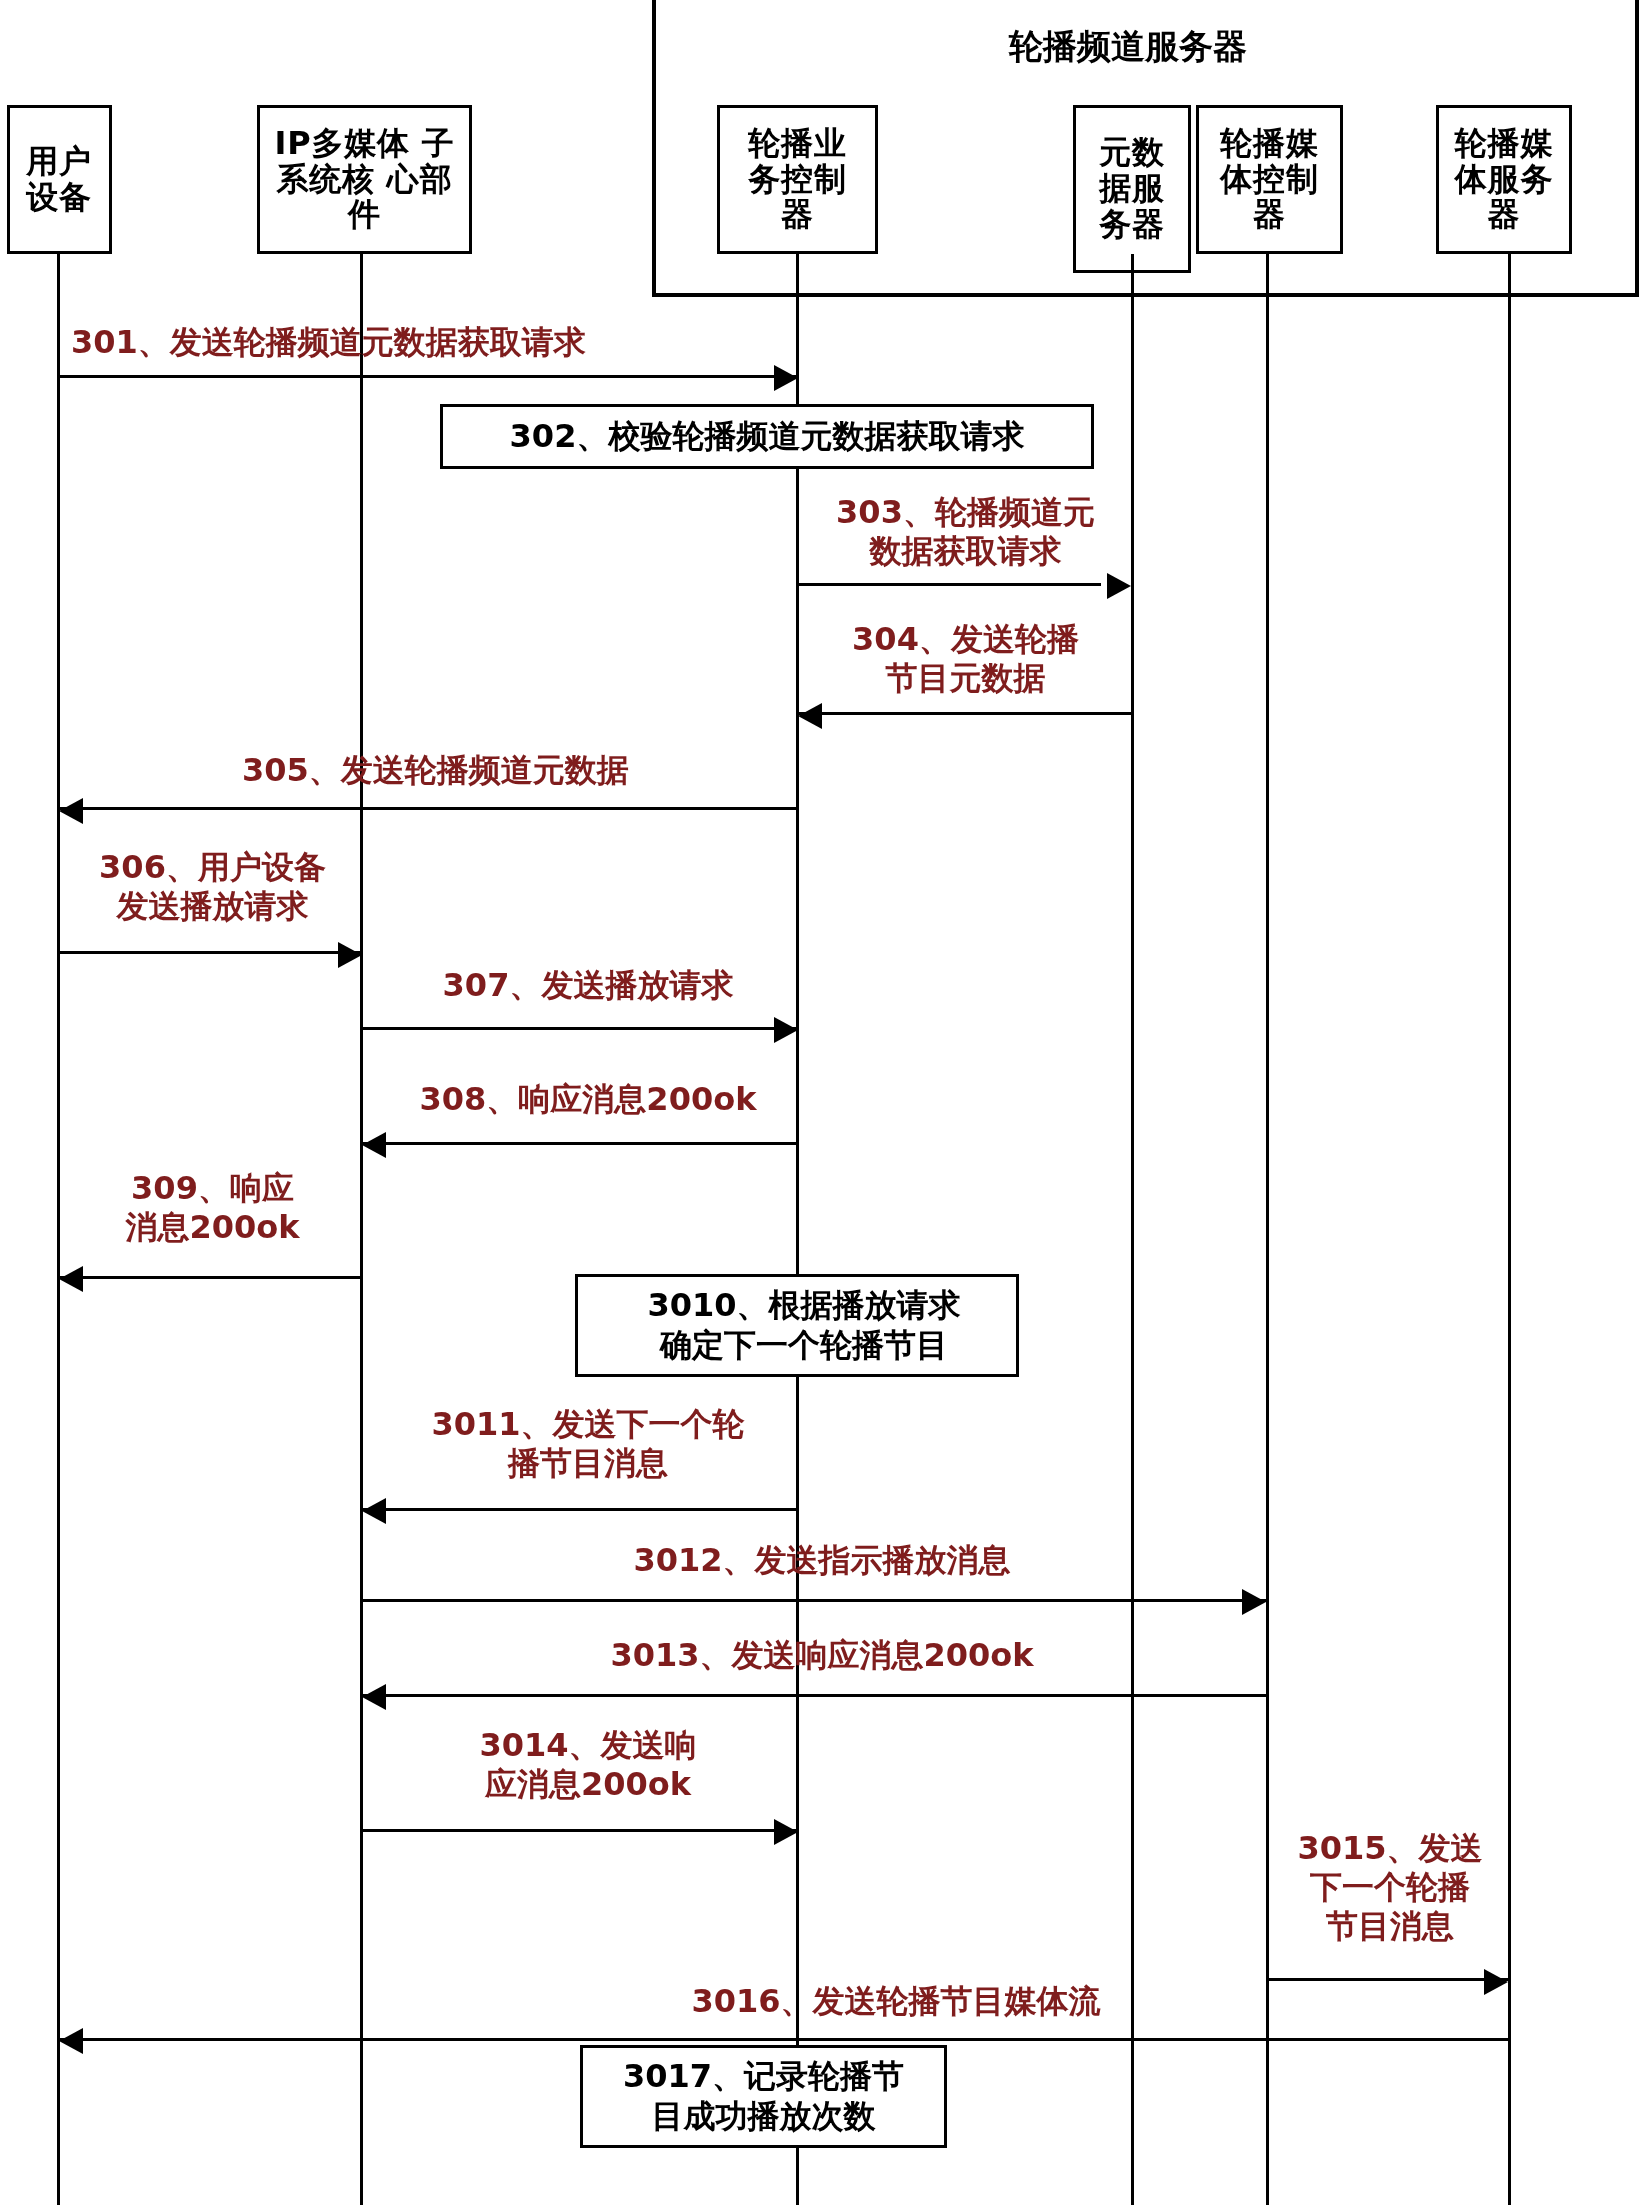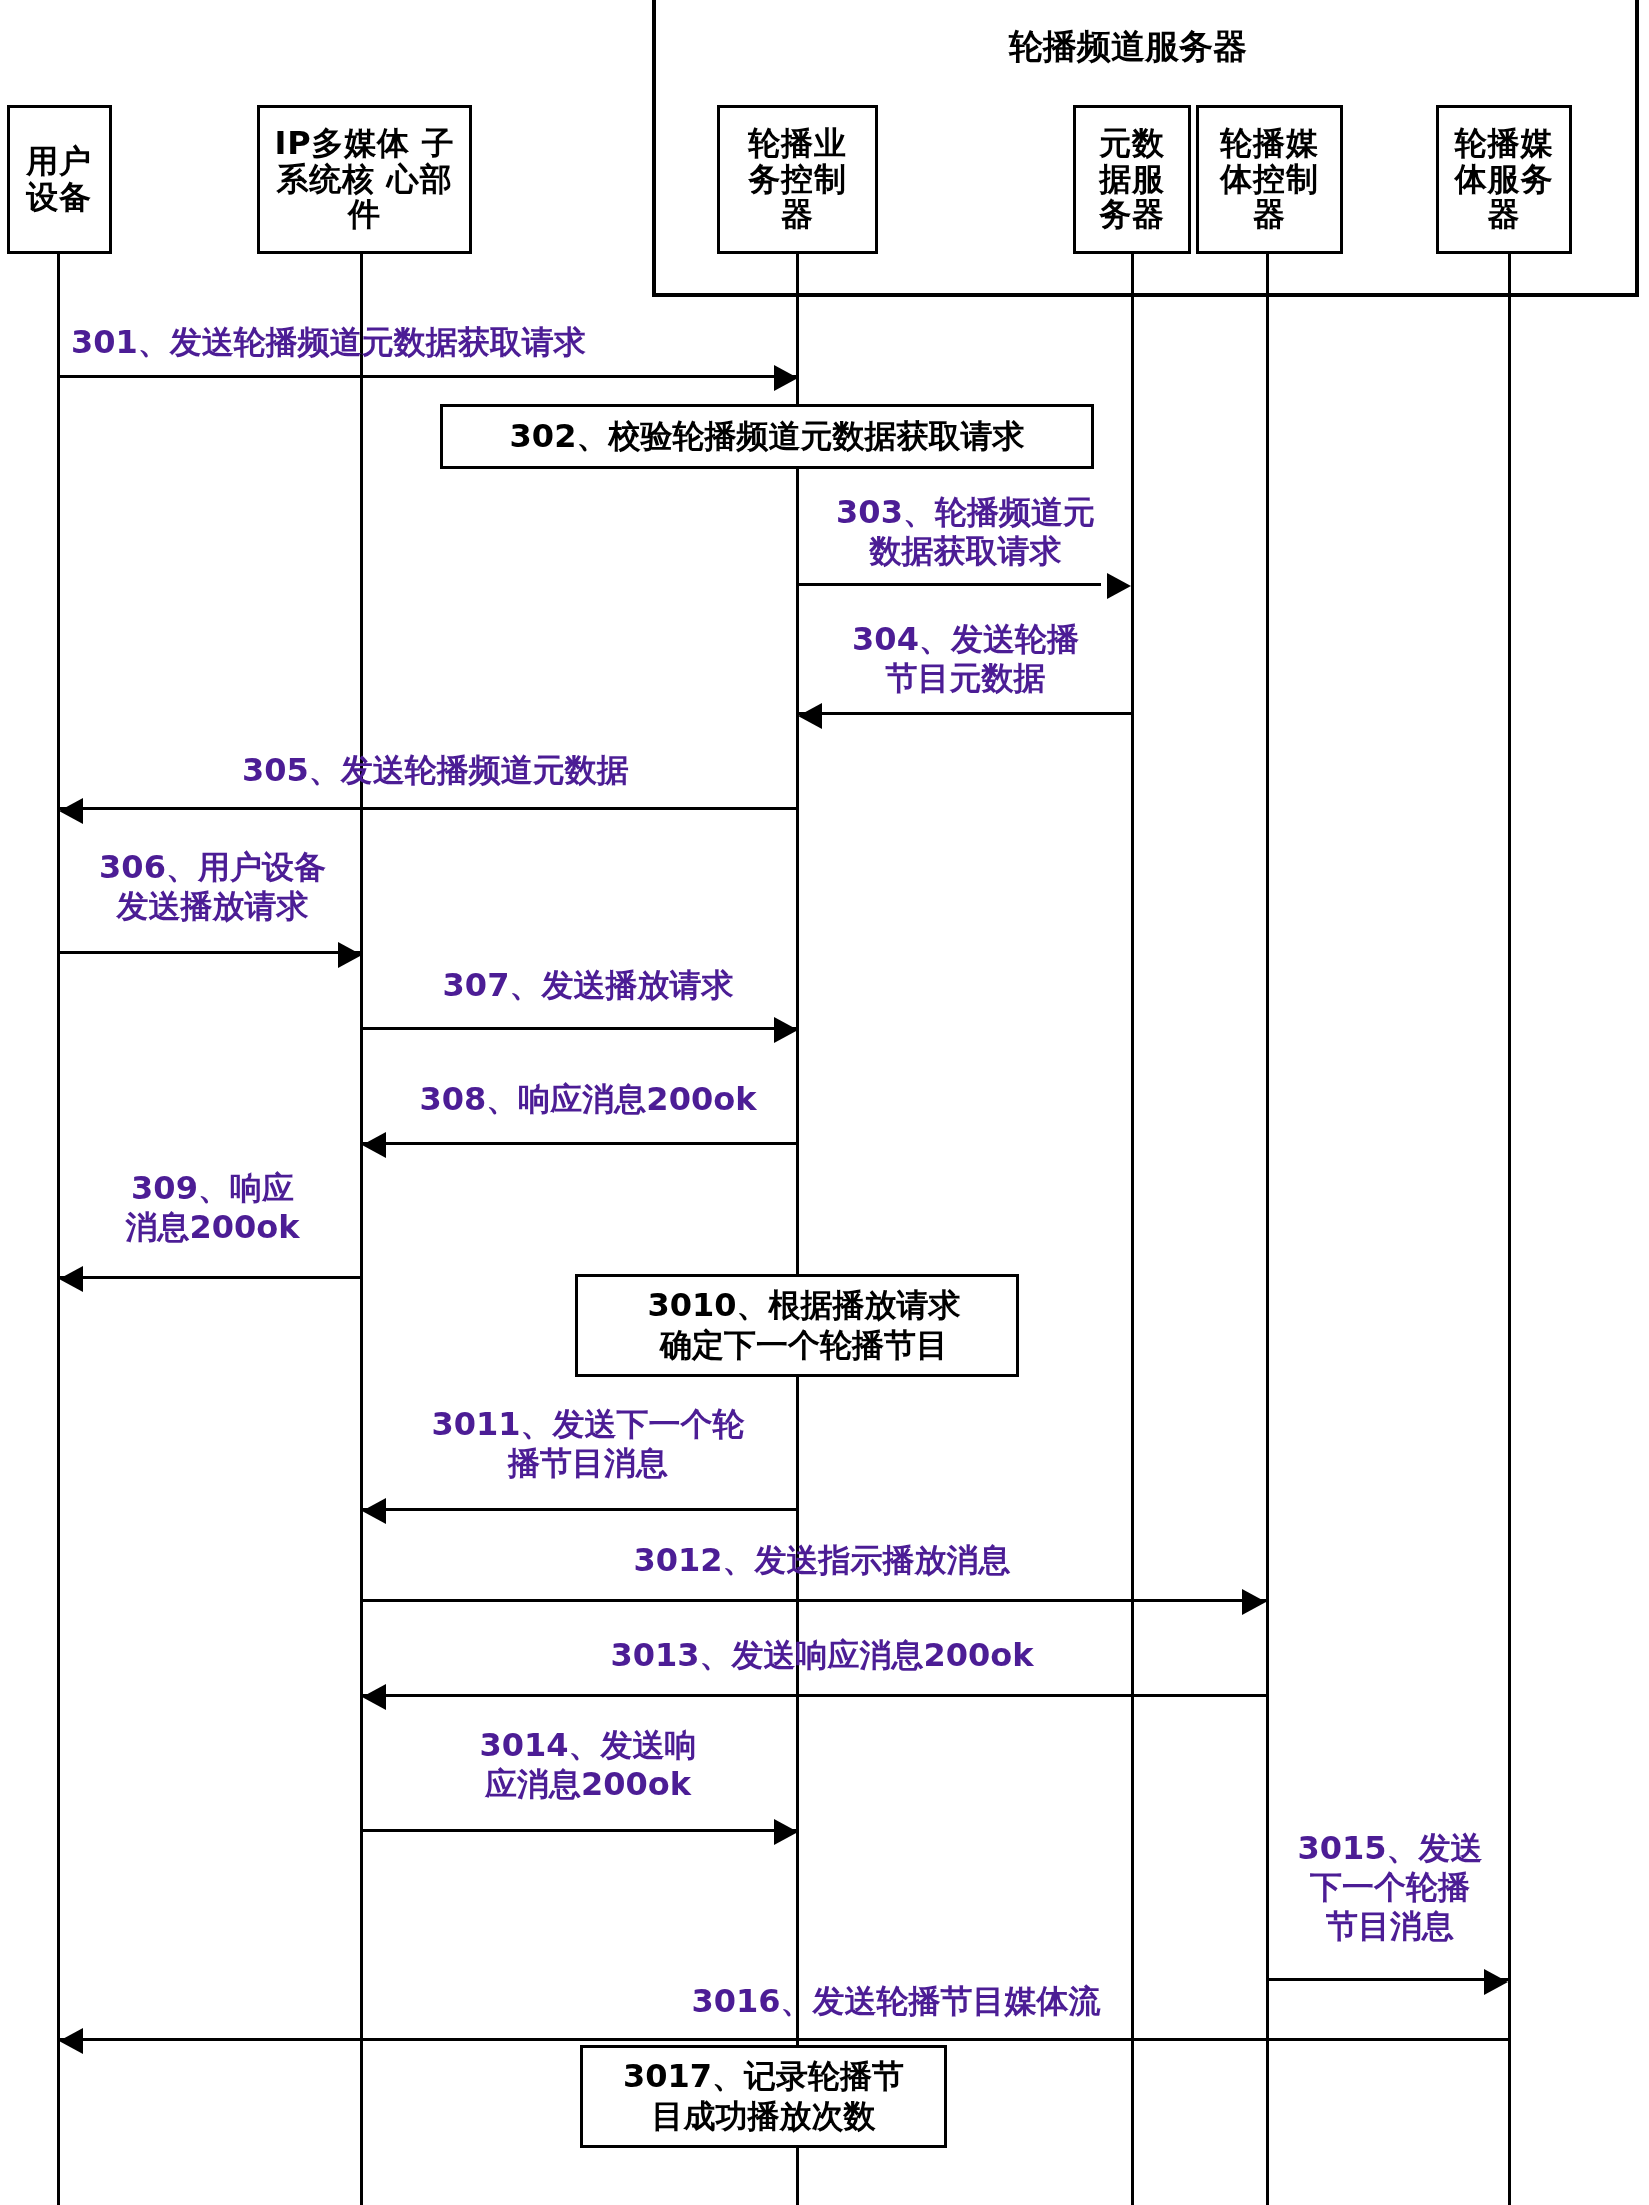--- a/index.html
+++ b/index.html
@@ -19,21 +19,21 @@
   }
   .servertitle{
     position:absolute;font-size:34px;font-weight:bold;color:#000;white-space:nowrap;
   }
   .lifeline{position:absolute;width:3.2px;background:#000;}
   .msgline{position:absolute;height:3.2px;background:#000;}
   .arrowhead{position:absolute;width:0;height:0;border-top:13px solid transparent;border-bottom:13px solid transparent;}
   .arrowhead.r{border-left:24px solid #000;}
   .arrowhead.l{border-right:24px solid #000;}
   .msglabel{
-    position:absolute;font-size:32px;font-weight:bold;color:#4c1d95;
+    position:absolute;font-size:32px;font-weight:bold;color:#7f1d1d;
     line-height:1.22;text-align:center;white-space:pre-line;
   }
   .notebox{
     position:absolute;border:3.2px solid #000;background:#fff;box-sizing:border-box;
     display:flex;align-items:center;justify-content:center;text-align:center;
     font-size:32px;font-weight:bold;color:#000;line-height:1.22;white-space:pre-line;
     z-index:5;
   }
 </style>
 </head>
@@ -54,21 +54,21 @@
 子系统核
 心部件</div>
   </div>
 
   <div class="box actor" style="left:717px;top:105px;width:161px;height:149px;justify-content:center;">
     <div class="txt">轮播业
 务控制
 器</div>
   </div>
 
-  <div class="box actor" style="left:1073px;top:105px;width:118px;height:149px;">
+  <div class="box actor" style="left:1073px;top:105px;width:118px;height:168px;">
     <div class="txt">元数
 据服
 务器</div>
   </div>
 
   <div class="box actor" style="left:1196px;top:105px;width:147px;height:149px;">
     <div class="txt">轮播媒
 体控制
 器</div>
   </div>

